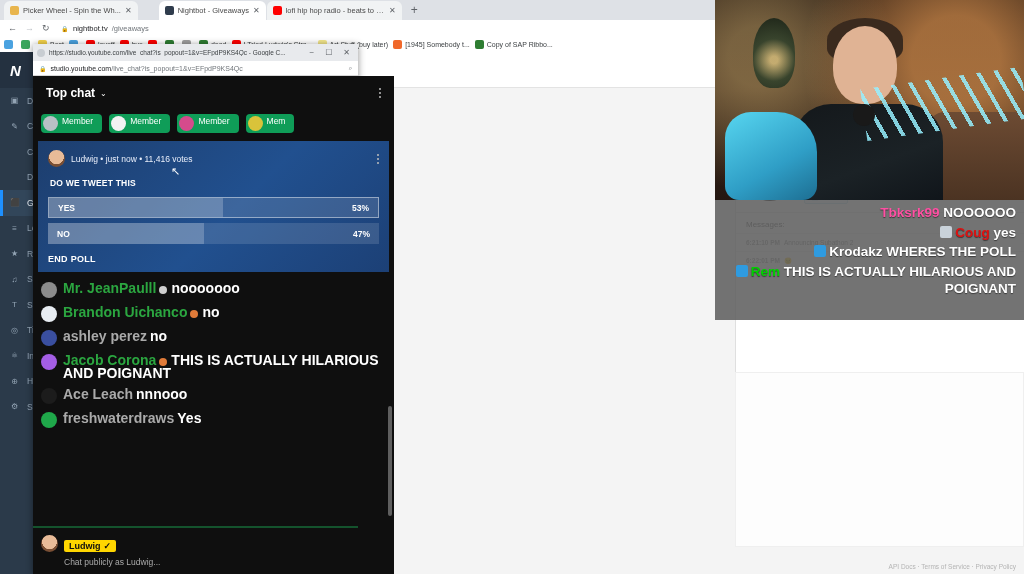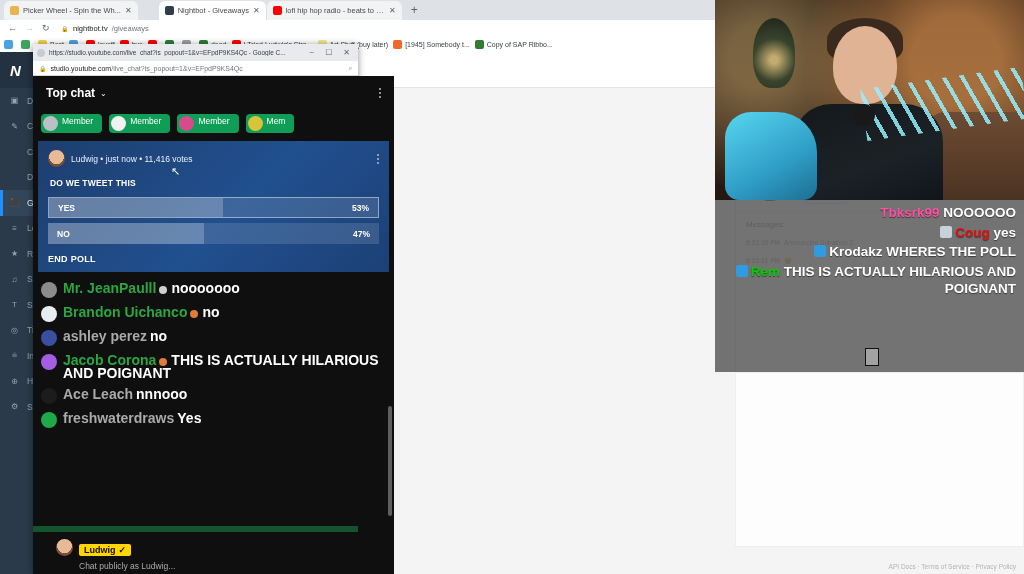--- a/index.html
+++ b/index.html
@@ -204,21 +204,21 @@
   .cmsg { display: flex; gap: 6px; padding: 4px 0; align-items: flex-start; }
   .cav { width: 16px; height: 16px; border-radius: 50%; flex: 0 0 16px; }
   .cbody { font-size: 14px; line-height: 13px; }
   .cauthor { font-weight: bold; margin-right: 3px; }
   .cbadge { display: inline-block; width: 8px; height: 8px; border-radius: 50%;
             vertical-align: -1px; margin-right: 4px; }
   .ctext { color: #fff; font-weight: bold; }
 
   .chat-foot {
     position: absolute; left: 0; bottom: 0; width: 325px; height: 48px;
-    background: #0f0f0f; border-top: 6px solid #14532d; padding: 7px 23px;
+    background: #0f0f0f; border-top: 2px solid #14532d; padding: 7px 8px;
     display: flex; gap: 6px;
   }
   .foot-av { width: 17px; height: 17px; border-radius: 50%; flex: 0 0 17px;
     background: radial-gradient(circle at 50% 40%, #e8bb98 0 55%, #7a4f34 56% 100%); }
   .name-pill {
     background: #ffd600; color: #0f0f0f; font-size: 9px; font-weight: bold;
     padding: 1px 5px; border-radius: 2px; display: inline-flex; align-items: center; gap: 3px;
   }
   .foot-hint { font-size: 8.5px; color: #aaa; margin-top: 4px; }
 
@@ -267,21 +267,21 @@
     position: absolute; left: 148px; top: 78px; width: 162px; height: 52px;
     background: repeating-linear-gradient(68deg, rgba(150,240,255,.85) 0 4px, rgba(0,0,0,0) 4px 16px);
     transform: rotate(-8deg);
   }
   .cam .couch {
     position: absolute; left: 212px; top: 112px; width: 100px; height: 88px;
     background: linear-gradient(180deg,#6d4b33 0%, #4b3322 100%); border-radius: 18px 0 0 0;
   }
 
   .tw-overlay {
-    position: absolute; left: 715px; top: 200px; width: 309px; height: 172px;
+    position: absolute; left: 715px; top: 200px; width: 309px; height: 120px;
     background: rgba(92,92,92,.86); z-index: 30;
     padding: 4px 8px; overflow: hidden;
   }
   .tw-line {
     font-size: 13.5px; font-weight: bold; color: #ffffff; line-height: 17.5px;
     text-align: right; margin-bottom: 2px;
     text-shadow: 0 1px 1px rgba(0,0,0,.5);
   }
   .tw-user { font-weight: bold; }
   .tw-badge {

